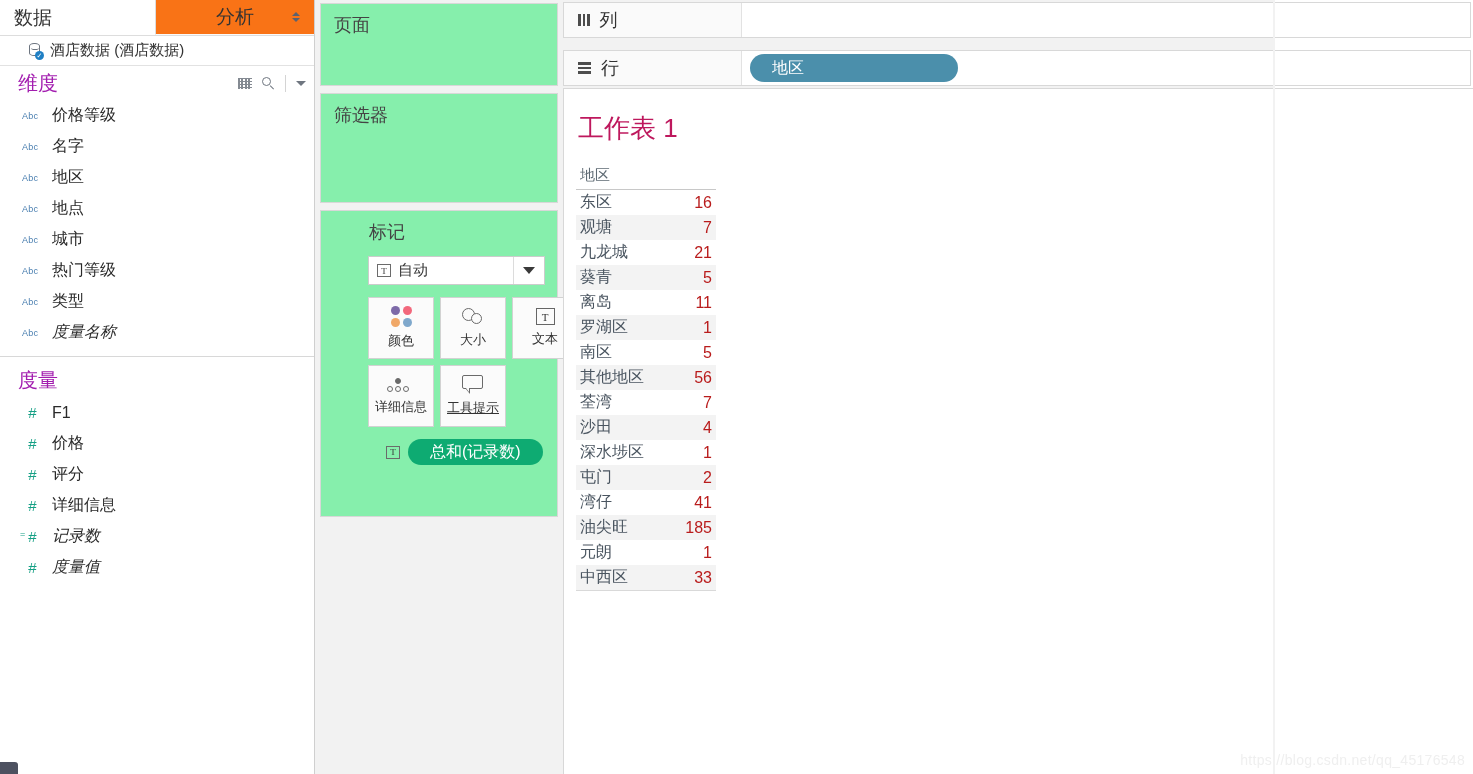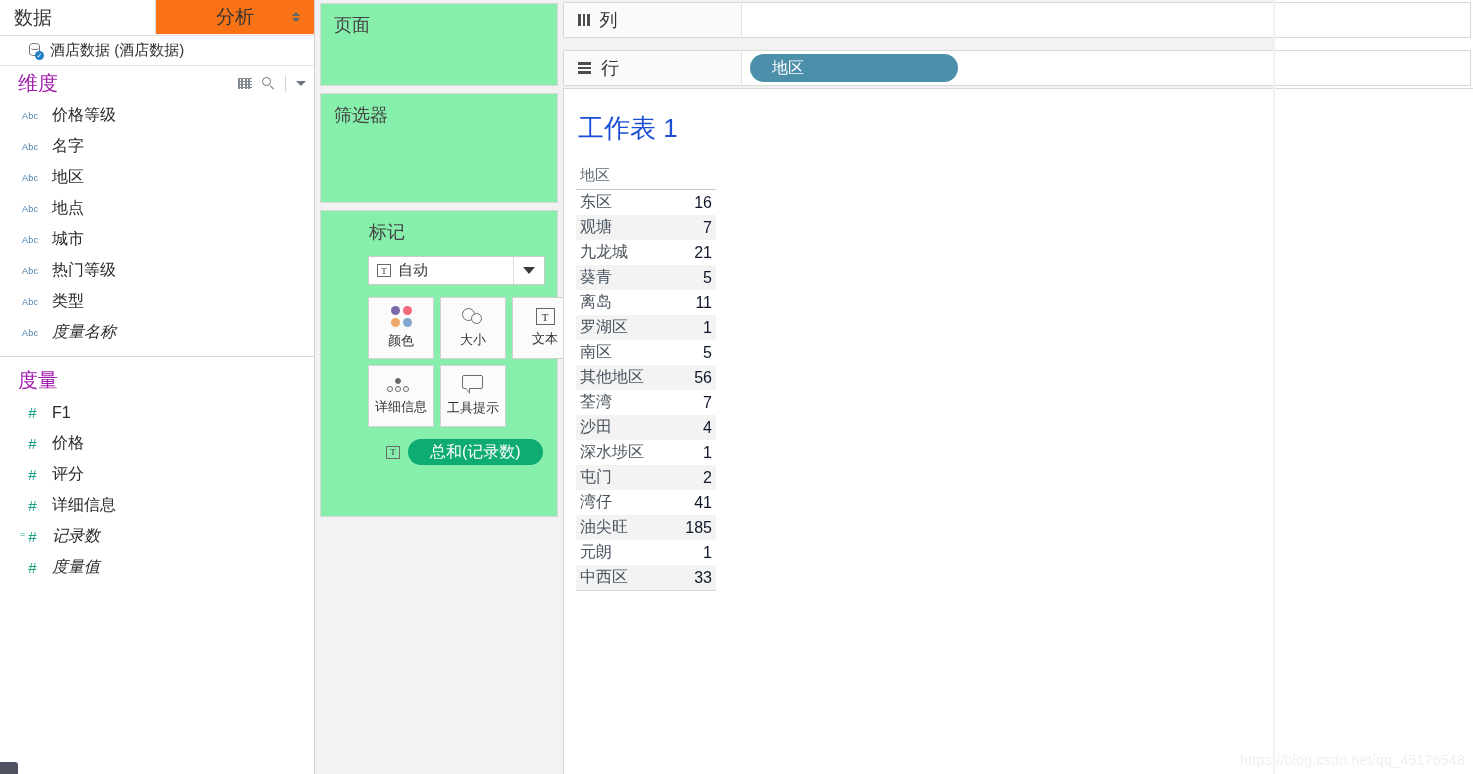--- a/index.html
+++ b/index.html
@@ -205,21 +205,21 @@
     margin: 12px 0 0 12px; width: 218px;
   }
   .mark-btn {
     width: 66px; height: 62px;
     border: 1px solid #d2d2d2;
     background: #fbfbfb;
     display: flex; flex-direction: column;
     align-items: center; justify-content: center; gap: 5px;
   }
   .mark-btn .mlabel { font-size: 13px; color: #333; }
-  .mark-btn.tooltip .mlabel { }
+  .mark-btn.tooltip .mlabel { text-decoration: underline; }
 
   .ico-color { display: grid; grid-template-columns: 9px 9px; gap: 3px; }
   .ico-color i { display: block; width: 9px; height: 9px; border-radius: 50%; }
 
   .ico-size { position: relative; width: 22px; height: 19px; }
   .ico-size .big {
     position: absolute; left: 0; top: 1px;
     width: 13px; height: 13px; border: 1.5px solid #6a6a6a; border-radius: 50%;
   }
   .ico-size .small {
@@ -311,21 +311,21 @@
   
   #worksheet {
     position: absolute; left: 563px; top: 88px;
     width: 910px; height: 686px;
     background: #ffffff;
     border-top: 1px solid #d8d8d8;
     border-left: 1px solid #d8d8d8;
     overflow: hidden;
   }
   #ws-title {
-    font-size: 26px; color: #1d4ed8; font-weight: normal;
+    font-size: 26px; color: #be185d; font-weight: normal;
     padding: 22px 0 0 14px;
   }
   #viz-table {
     margin: 18px 0 0 12px;
     width: 140px;
     border-collapse: collapse;
     font-size: 16px;
   }
   #viz-table th {
     font-weight: normal;
@@ -334,21 +334,21 @@
     padding: 2px 4px 4px 4px;
     border-bottom: 1px solid #c8c8c8;
     font-size: 15px;
   }
   #viz-table td {
     color: #4a5560;
     padding: 2px 4px;
     height: 25px;
     vertical-align: middle;
   }
-  #viz-table td.val { text-align: right; color: #0f172a; }
+  #viz-table td.val { text-align: right; color: #b91c1c; }
   #viz-table tr.alt td { background: #f3f3f3; }
   #viz-table tbody tr:last-child td { border-bottom: 1px solid #d9d9d9; }
 
   #watermark {
     position: absolute; right: 8px; bottom: 6px;
     font-size: 14px; color: #efefef;
     letter-spacing: .3px;
     user-select: none;
   }
 

